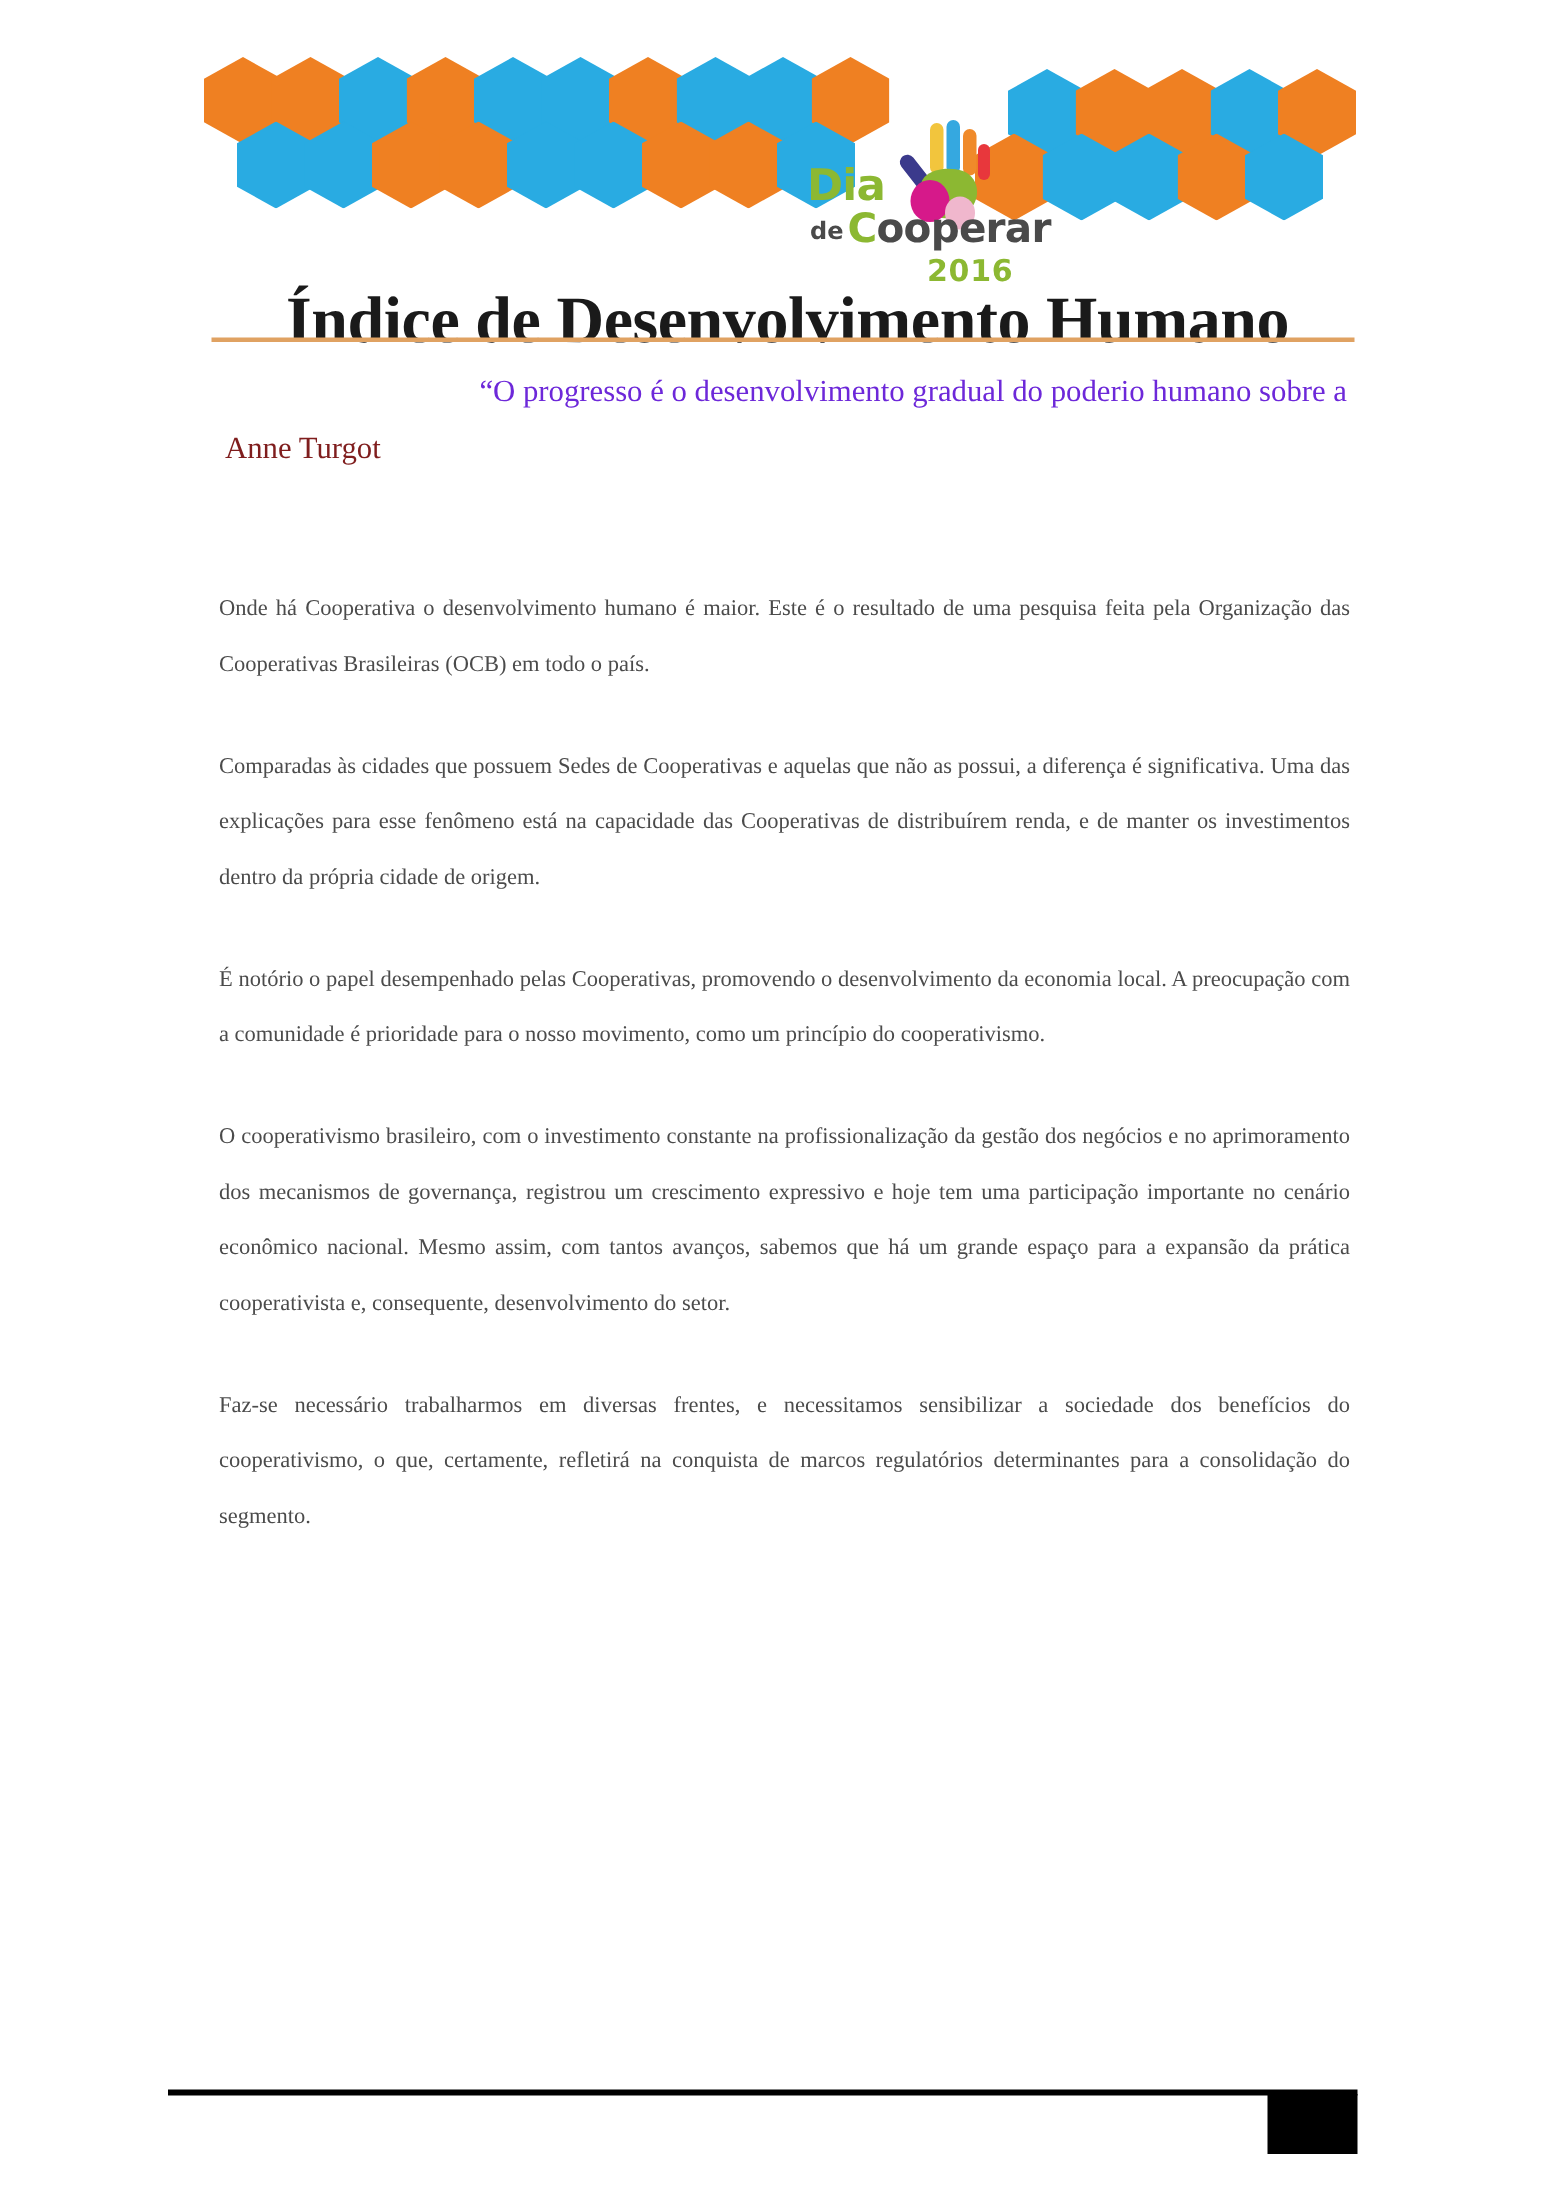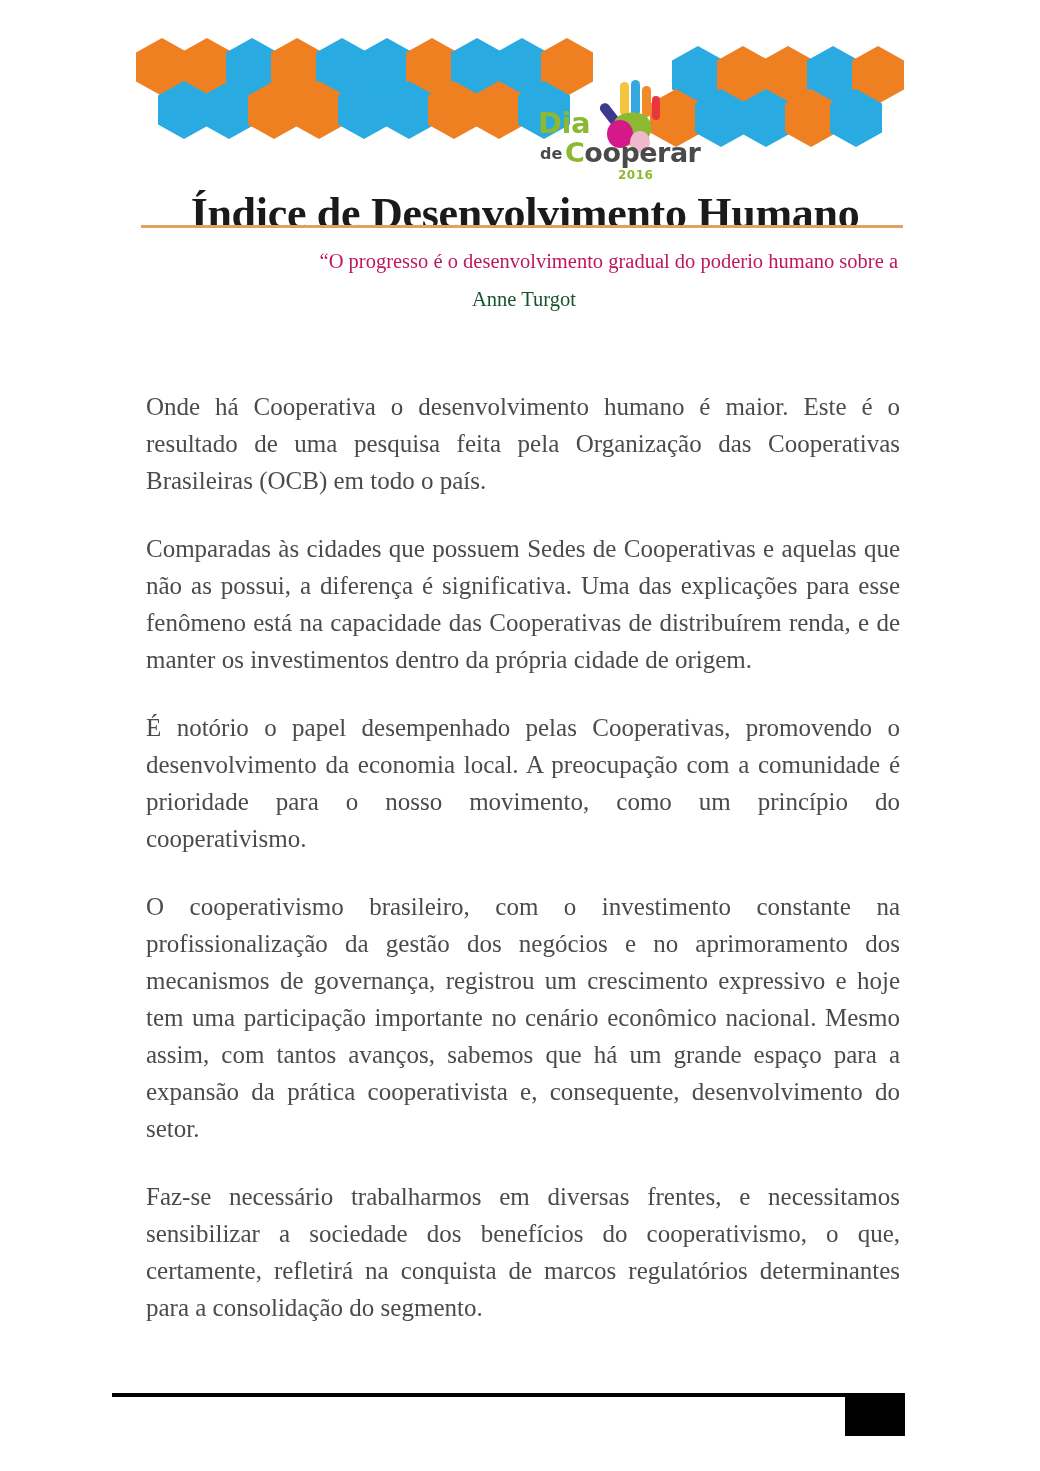--- a/index.html
+++ b/index.html
@@ -91,21 +91,21 @@
     color: #4a4a4a;
     letter-spacing: -0.5px;
   }
   .logo-cooperar .cap { color: #8cb832; }
   .logo-year {
     position: absolute;
     left: 84px;
     top: 90px;
     font-family: "DejaVu Sans", sans-serif;
     font-weight: bold;
-    font-size: 12px;
+    font-size: 20px;
     color: #8cb832;
     letter-spacing: 0.5px;
   }
 
   
   .title {
     position: absolute;
     left: 140px;
     top: 158px;
     width: 770px;
@@ -131,42 +131,42 @@
   .quote-block {
     position: absolute;
     left: 150px;
     top: 242px;
     width: 748px;
     text-align: right;
   }
   .quote-text {
     font-size: 20.5px;
     line-height: 38px;
-    color: #be185d;
+    color: #6d28d9;
     text-align: right;
     margin: 0;
   }
   .quote-author {
     font-size: 20.5px;
     line-height: 38px;
-    color: #14532d;
+    color: #7f1d1d;
     margin: 0;
-    text-align: center;
+    text-align: left;
   }
 
   
   .body-copy {
     position: absolute;
     left: 146px;
     top: 388px;
     width: 754px;
   }
   .body-copy p {
     margin: 0 0 31px 0;
-    font-size: 25px;
+    font-size: 15px;
     line-height: 37px;
     color: #4b4b4b;
     text-align: justify;
     text-justify: inter-word;
   }
   .body-copy p:last-child { margin-bottom: 0; }
 
   
   .footer-rule {
     position: absolute;

